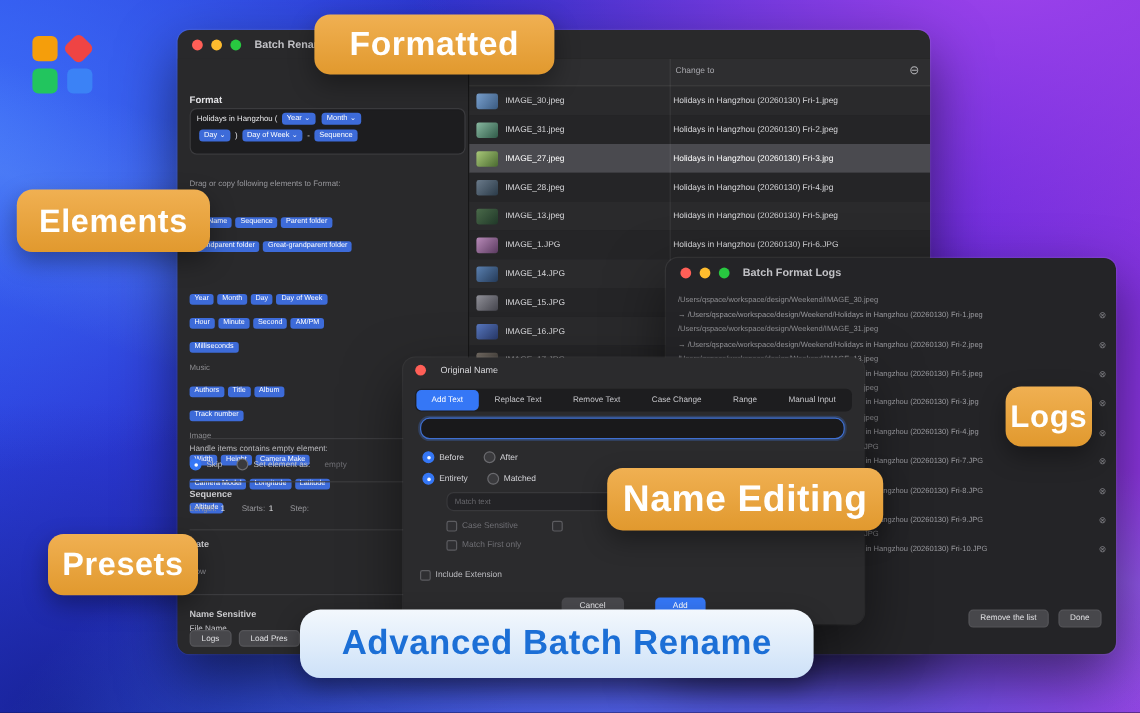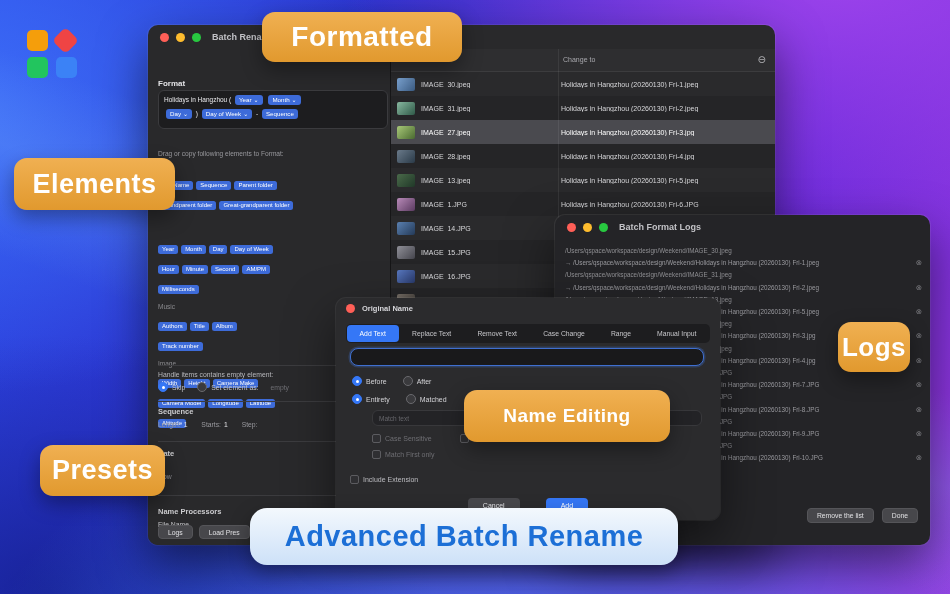--- a/index.html
+++ b/index.html
@@ -86,21 +86,21 @@
   #log-entries{position:absolute;left:10px;right:8px;top:30px;}
   .log-from{font-size:6.3px;color:#8f8f93;line-height:12.2px;white-space:nowrap;overflow:hidden;}
   .log-to{font-size:6.3px;color:#9a9a9f;line-height:12.2px;display:flex;align-items:center;}
   .log-to-text{max-width:296px;white-space:nowrap;overflow:hidden;text-overflow:ellipsis;}
   .log-revert{margin-left:auto;color:#7d7d82;font-size:7.5px;}
   .logs-footer{position:absolute;right:12px;bottom:22px;display:flex;gap:8px;}
   .logs-footer .mini-btn{height:15px;}
   
   .dialog{left:336px;top:298px;width:384px;height:222px;z-index:30;background:#2b2b2d;}
   .dlg-titlebar{height:20px;display:flex;align-items:center;padding-left:10px;}
-  .dlg-title{font-size:7.5px;font-weight:bold;color:#d6d6da;}
+  .dlg-title{font-size:7.5px;font-weight:normal;color:#d6d6da;margin-left:5px;}
   .tabs{position:absolute;left:10px;top:26px;right:10px;height:17px;display:flex;gap:1px;
         background:#1d1d1f;border-radius:5px;padding:1px;}
   .tab{flex:1 1 auto;display:flex;align-items:center;justify-content:center;font-size:6.8px;
        color:#c6c6ca;border-radius:4px;white-space:nowrap;padding:0 4px;}
   .tab.active{background:#3577f6;color:#fff;}
   .dlg-input{position:absolute;left:14px;top:50px;width:352px;height:16px;background:#19191b;
              border:1px solid #3f6fd0;border-radius:8px;box-shadow:0 0 0 1.5px rgba(63,111,208,.3);}
   .dlg-radio-row{position:absolute;display:flex;align-items:center;font-size:7px;color:#d4d4d8;}
   .dlg-radio-row .r-lbl{margin:0 16px 0 4px;}
   .match-input{position:absolute;left:36px;top:112px;width:316px;height:14px;background:#232326;
@@ -116,21 +116,21 @@
   .dlg-btn.primary{background:#3577f6;color:#fff;}
   
   .callout{position:absolute;z-index:50;display:flex;align-items:center;justify-content:center;
            color:#fff;font-weight:bold;border-radius:13px;
            background:linear-gradient(180deg,#f0b052,#e1992e);
            box-shadow:0 8px 20px rgba(0,0,0,.35);letter-spacing:.5px;}
   .co-formatted{left:262px;top:12px;width:200px;height:50px;font-size:28px;}
   .co-live{left:728px;top:110px;width:197px;height:50px;font-size:27px;}
   .co-elements{left:14px;top:158px;width:161px;height:52px;font-size:27px;}
   .co-logs{left:838px;top:322px;width:72px;height:50px;font-size:26px;}
-  .co-editing{left:464px;top:390px;width:206px;height:52px;font-size:19px;}
+  .co-editing{left:506px;top:390px;width:230px;height:52px;font-size:31px;}
   .co-presets{left:40px;top:445px;width:125px;height:51px;font-size:27px;}
   .co-advanced{left:250px;top:508px;width:428px;height:57px;font-size:29px;border-radius:17px;
                background:linear-gradient(180deg,#f3f8fd,#cde1f8);color:#1c6fd6;}
   .co-extra{left:688px;top:508px;width:247px;height:57px;font-size:28px;border-radius:17px;
             background:linear-gradient(180deg,#a855f7,#7e22ce);}
 </style>
 </head>
 <body>
 
 <div class="stage">
@@ -224,21 +224,21 @@
         <span>Length:</span><b>1</b>
         <span>Starts:</span><b>1</b>
         <span>Step:</span>
       </div>
 
       <div class="divider" style="top:392px"></div>
       <div class="sec-header" style="top:400px">Date</div>
       <div class="plain-val" style="top:424px">Now</div>
 
       <div class="divider" style="top:446px"></div>
-      <div class="sec-header" style="top:458px">Name Processors</div>
+      <div class="sec-header" style="top:458px">Name Sensitive</div>
       <div class="proc-item" style="top:472px">File Name</div>
 
       <div class="panel-footer">
         <button class="mini-btn">Logs</button>
         <button class="mini-btn">Load Pres</button>
       </div>
     </div>
 
     <div class="file-list">
       <div class="list-header">

